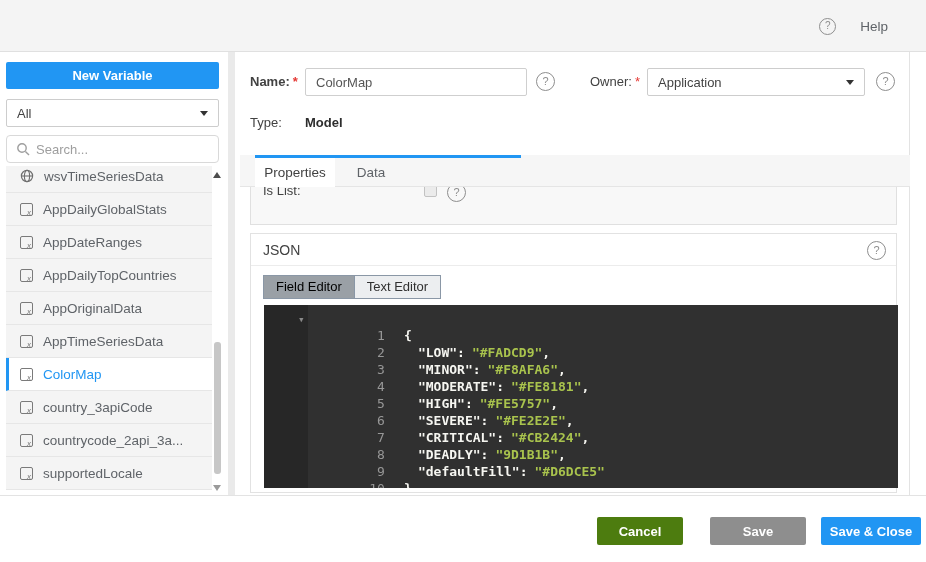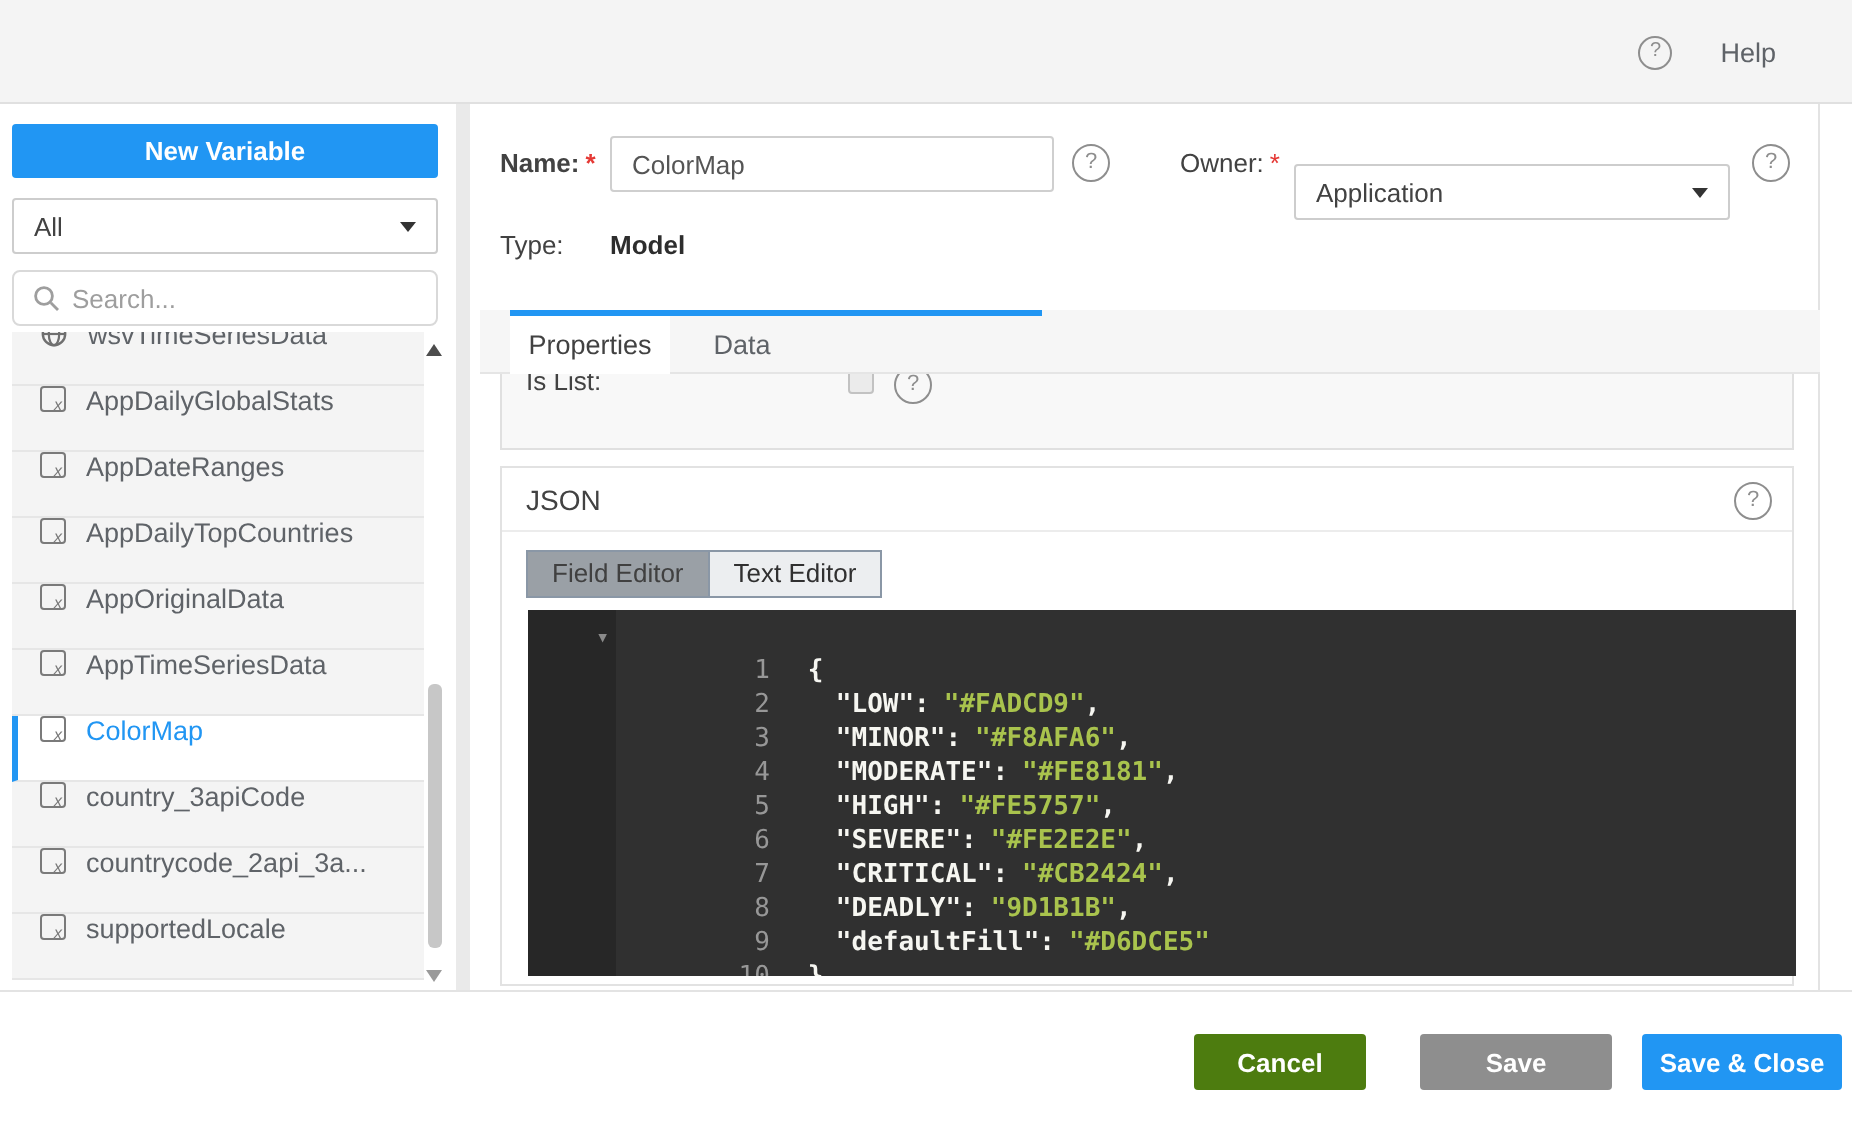--- a/index.html
+++ b/index.html
@@ -30,40 +30,40 @@
   .dd-all { left:6px; top:99px; width:213px; height:28px; }
   .caret { width:0; height:0; border-left:4px solid transparent; border-right:4px solid transparent;
            border-top:5px solid #333; margin-left:auto; }
   .search { position:absolute; left:6px; top:135px; width:213px; height:28px; background:#fff;
             border:1px solid #d9d9d9; border-radius:4px; display:flex; align-items:center; padding:0 9px; gap:6px; }
   .search input { border:none; outline:none; width:160px; font-size:13px; color:#555; font-family:inherit; background:transparent; }
   .search input::placeholder { color:#9e9e9e; }
 
   .vlist { position:absolute; left:6px; top:166px; width:206px; height:329px; overflow:hidden; }
   .vrows { margin-top:-6px; }
-  .vitem { height:33px; background:#f4f4f4; border-bottom:1px solid #e6e6e6; display:flex; align-items:flex-start;
+  .vitem { height:33px; background:#f4f4f4; border-bottom:1px solid #e6e6e6; display:flex; align-items:center;
            gap:10px; padding-left:14px; font-size:13.5px; color:#5f6368; cursor:pointer; white-space:nowrap; overflow:hidden; }
   .vitem.selected { background:#fff; border-left:3px solid #2196f3; padding-left:11px; color:#2196f3; }
   .icon-model { position:relative; flex:0 0 auto; width:13px; height:13px; border:1.4px solid #7a7a7a; border-radius:2px; }
   .icon-model::after { content:"x"; position:absolute; right:1px; bottom:-2px; font-size:8px; color:#7a7a7a; font-style:italic; }
   .vscroll { position:absolute; left:213px; top:166px; width:9px; height:329px; }
   .sb-up { position:absolute; left:0; top:6px; width:0; height:0; border-left:4.5px solid transparent;
            border-right:4.5px solid transparent; border-bottom:6px solid #4d4d4d; }
   .sb-thumb { position:absolute; left:1px; top:176px; width:7px; height:132px; background:#c7c7c7; border-radius:3px; }
   .sb-down { position:absolute; left:0; bottom:4px; width:0; height:0; border-left:4.5px solid transparent;
              border-right:4.5px solid transparent; border-top:6px solid #9a9a9a; }
 
   
   .main { position:absolute; left:240px; top:52px; width:670px; height:443px; background:#fff; border-right:1px solid #e3e3e3; }
   .flabel { position:absolute; font-size:13px; color:#424242; }
   .req { color:#e53935; margin-left:3px; }
   .txt-input { position:absolute; height:28px; border:1px solid #cfcfcf; border-radius:2px; font-size:13px; color:#555;
                padding:0 10px; font-family:inherit; background:#fff; outline:none; }
   .name-input { left:65px; top:16px; width:222px; }
-  .dd-owner { left:407px; top:16px; width:218px; height:28px; position:absolute;margin-top:14px; }
+  .dd-owner { left:407px; top:16px; width:218px; height:28px; position:absolute; }
   .q-name { position:absolute; left:296px; top:20px; }
   .q-owner { position:absolute; left:636px; top:20px; }
   .type-value { position:absolute; left:65px; top:63px; font-size:13px; color:#2d2d2d; font-weight:bold; }
 
   
   .tabbar { position:absolute; left:0; top:103px; width:670px; height:32px; background:#f6f6f6; border-bottom:1px solid #e5e5e5; }
   .tab-accent { position:absolute; left:15px; top:103px; width:266px; height:3px; background:#2196f3; }
   .tab { position:absolute; top:106px; height:30px; line-height:30px; text-align:center; font-size:13.5px; color:#5f6368; cursor:pointer; }
   .tab-properties { left:15px; width:80px; background:#fff; color:#424242; }
   .tab-data { left:95px; width:72px; }
@@ -77,21 +77,21 @@
               border:1px solid #c2c2c2; border-radius:2px; cursor:pointer; }
   .islist-q { position:absolute; left:196px; top:8px; }
 
   
   .json-box { position:absolute; left:10px; top:181px; width:647px; height:260px; border:1px solid #e2e2e2; background:#fff; }
   .json-head { position:relative; height:32px; border-bottom:1px solid #ececec; }
   .json-title { position:absolute; left:12px; top:0; line-height:32px; font-size:14px; color:#424242; }
   .json-q { position:absolute; right:10px; top:7px; }
   .mode-toggle { position:absolute; left:12px; top:41px; display:inline-flex; border:1px solid #8a97a6; cursor:pointer; }
   .mode-btn { font-size:13px; padding:3px 12px 4px; }
-  .mode-field { background:#9aa0a6; color:#404040; border-right:1px solid #8a97a6; }
+  .mode-field { background:#9aa0a6; color:#000000; border-right:1px solid #8a97a6; }
   .mode-text { background:#eceef0; color:#303030; }
 
   
   .editor { position:absolute; left:13px; top:71px; width:634px; height:183px; background:#303030; overflow:hidden;
             font-family:"DejaVu Sans Mono", monospace; font-size:13px; font-weight:bold; }
   .gutter-bg { position:absolute; left:0; top:0; width:44px; height:100%; background:#272727; }
   .code-lines { position:relative; padding-top:5px; }
   .cl { height:17px; line-height:17px; white-space:pre; position:relative; }
   .ln { display:inline-block; width:36px; text-align:right; color:#979797; font-weight:normal; padding-right:9px; }
   .fold { position:absolute; left:34px; top:0; color:#8a8a8a; font-weight:normal; }

